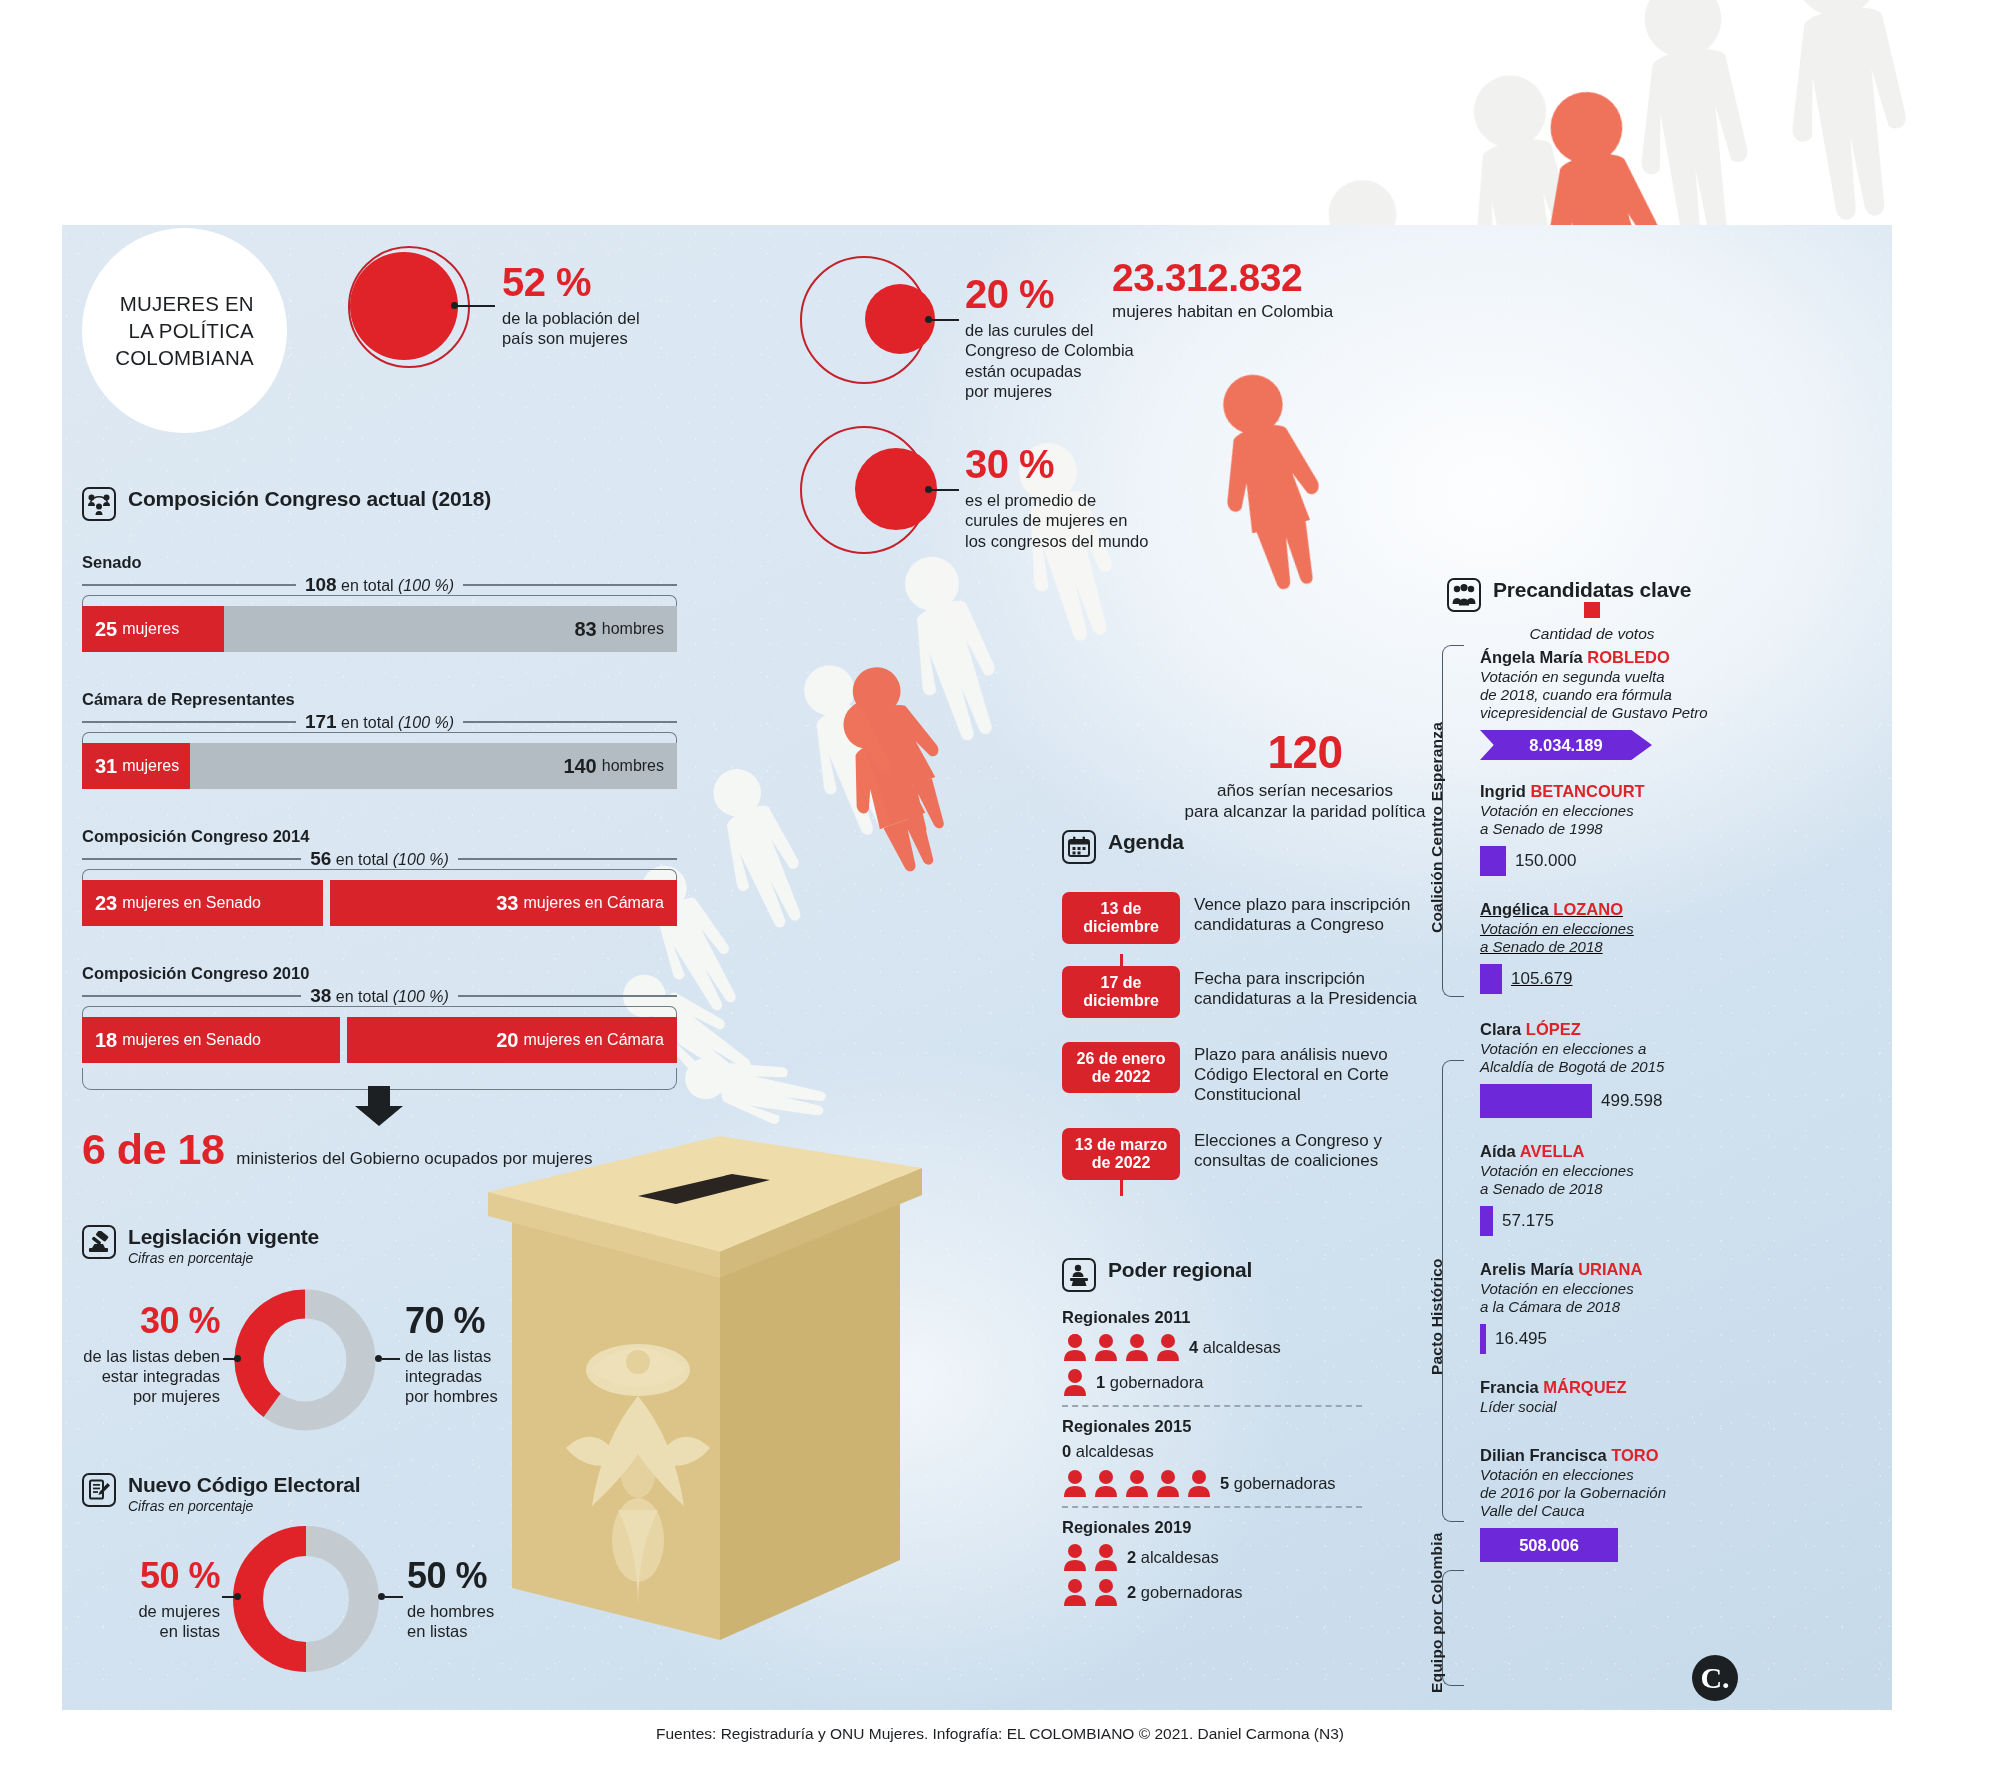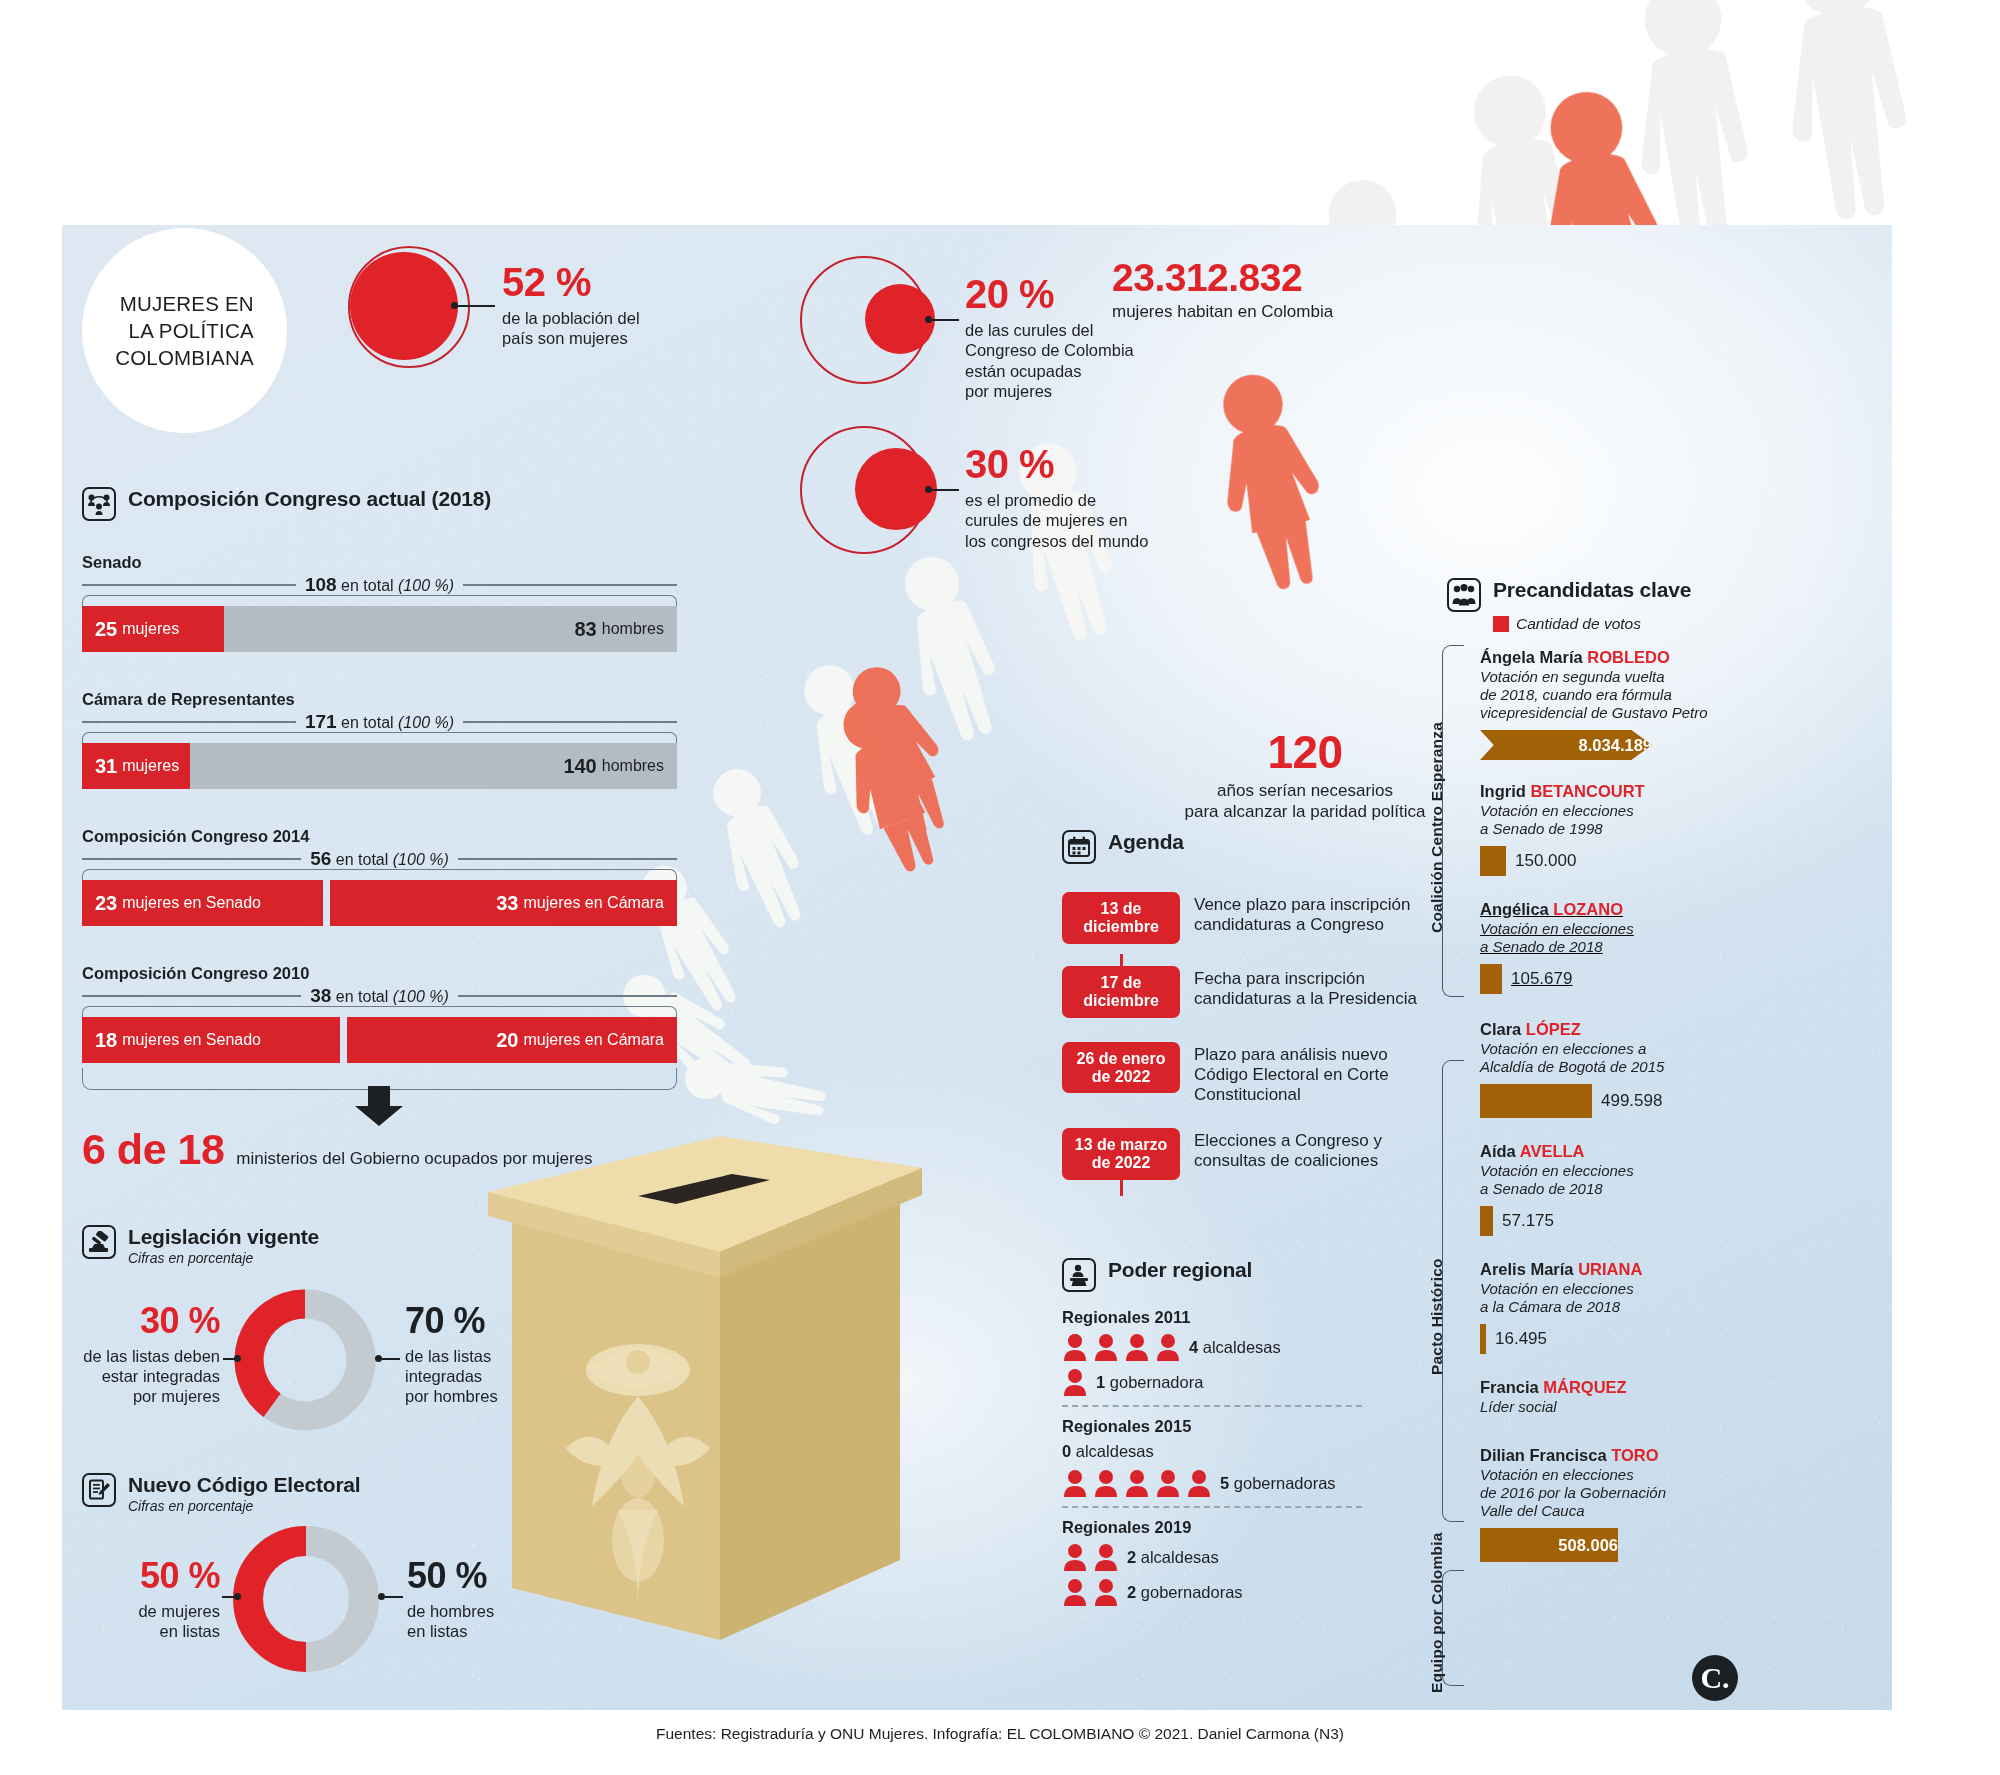--- a/index.html
+++ b/index.html
@@ -69,21 +69,21 @@
   
   .sec-head { position: absolute; display: flex; align-items: flex-start; gap: 12px; }
   .ic-box {
     width: 34px; height: 34px; border: 2.2px solid #1d2023; border-radius: 7px;
     display:flex; align-items:center; justify-content:center; flex: 0 0 auto; background: transparent;
   }
   .sec-head .txt .h {
     font-size: 21px; font-weight: 700; color:#1d2023; letter-spacing:-.2px; line-height:1.1;
   }
   .sec-head .txt .sh { font-size: 14px; font-style: italic; color:#1d2023; margin-top:2px; }
-  .sec-head .txt .legend { display:flex; align-items:center; gap:7px; margin-top:14px; }
+  .sec-head .txt .legend { display:flex; align-items:center; gap:7px; margin-top:1px;flex-direction:column; }
   .sec-head .txt .legend .sw { width:16px; height:16px; background:#e02229; }
   .sec-head .txt .legend .lt { font-size:15.5px; font-style:italic; color:#1d2023; }
 
   
   .barblock { position: absolute; }
   .barblock .label { font-size: 16.5px; font-weight: 700; color:#1d2023; margin-bottom: 3px; }
   .barblock .totalrow {
     position: relative; height: 20px; display:flex; align-items:center; justify-content:center; gap:0;
   }
   .barblock .totalrow .ln { flex:1 1 auto; height:1.5px; background:#6f7b85; }
@@ -149,21 +149,21 @@
   .zero-line { font-size:16.5px; color:#1d2023; margin-bottom:8px; }
   .zero-line b { font-weight:700; }
 
   
   .precand { position:absolute; }
   .cand { margin-bottom: 6px; }
   .cand .nm { font-size:16.5px; font-weight:700; color:#1d2023; }
   .cand .nm .sn { color:#e02229; }
   .cand .ds { font-size:15px; font-style:italic; line-height:1.2; color:#1d2023; white-space:pre-line; margin-top:1px; }
   .cand .barrow { display:flex; align-items:center; gap:9px; margin-top:8px; }
-  .cand .vbar { background:#a16207; height:30px; display:flex; align-items:center; justify-content:flex-end; }
+  .cand .vbar { background:#6d28d9; height:30px; display:flex; align-items:center; justify-content:center; }
   .cand .vbar .inn { font-size:16.5px; font-weight:700; color:#fff; }
   .cand .vnum { font-size:17px; color:#1d2023; }
 
   .coal-label {
     position:absolute; writing-mode: vertical-rl; transform: rotate(180deg);
     font-size:15.5px; font-weight:700; color:#1d2023; letter-spacing:.2px;
   }
   .coal-bracket { position:absolute; border:1.5px solid #4c5a66; border-right:none; border-radius:9px 0 0 9px; }
 
   

